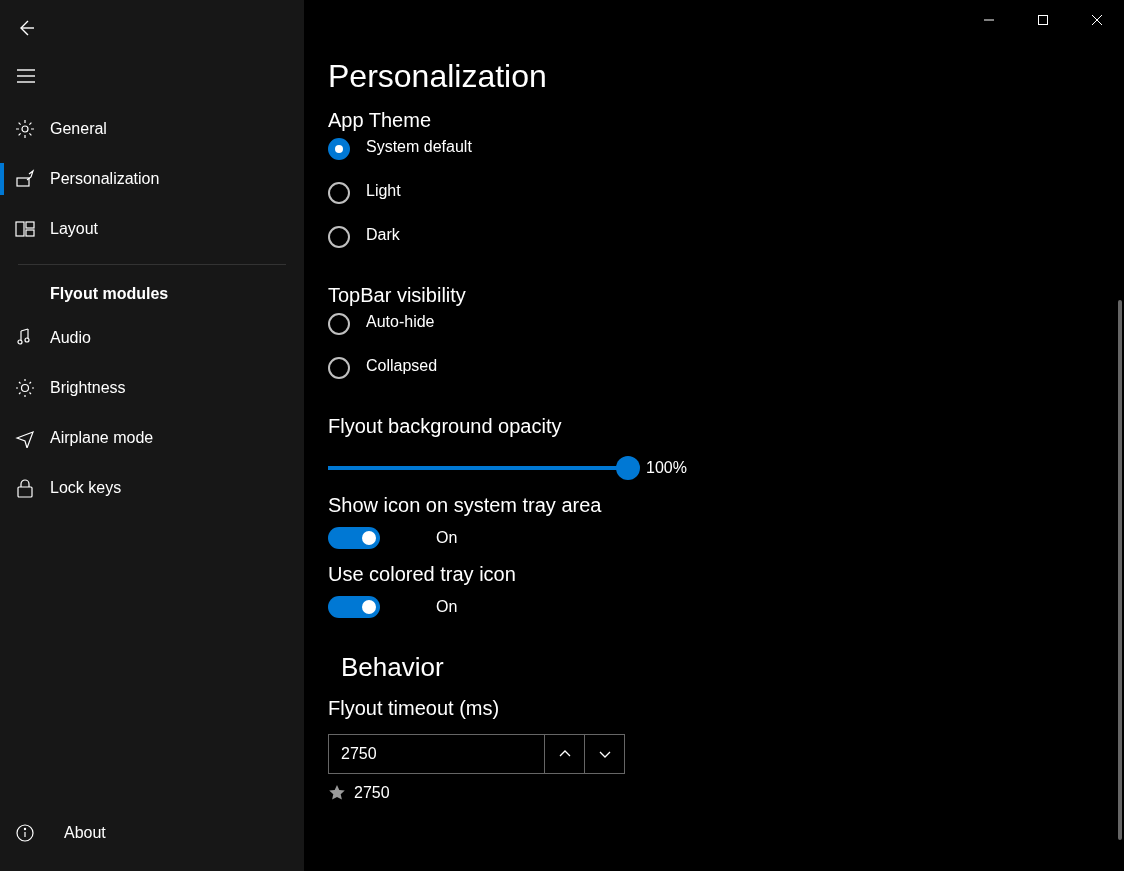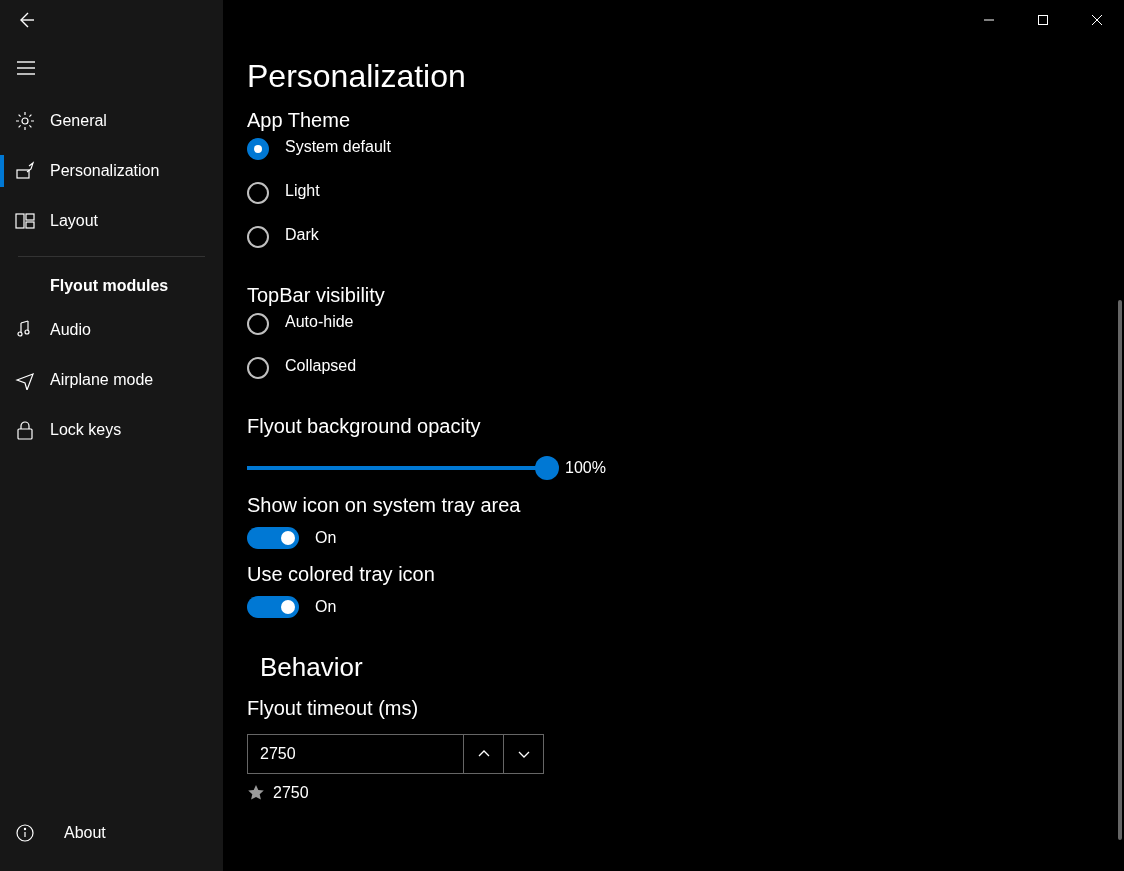--- a/index.html
+++ b/index.html
@@ -19,26 +19,27 @@
     width: 1124px;
     height: 871px;
     font-family: "Segoe UI", Tahoma, sans-serif;
     color: var(--text);
     background: var(--content-bg);
     overflow: hidden;
     display: flex;
   }
   
   .sidebar {
-    width: 223px;
+    width: 304px;
     height: 100%;
     background: var(--sidebar-bg);
     display: flex;
     flex-direction: column;
     position: relative;
+    padding-top: 8px;
   }
   .back-btn {
     width: 48px;
     height: 40px;
     display: flex;
     align-items: center;
     justify-content: center;
     cursor: pointer;
     margin-left: 2px;
   }
@@ -196,20 +197,21 @@
   }
   .slider-value {
     margin-left: 18px;
     font-size: 16px;
   }
   
   .toggle-row {
     display: flex;
     align-items: center;
     margin: 10px 0 6px 0;
+    gap: 40px;
   }
   .toggle {
     width: 52px;
     height: 22px;
     border-radius: 11px;
     background: var(--accent);
     position: relative;
     margin-right: 16px;
     cursor: pointer;
   }
@@ -331,20 +333,29 @@
         <path d="M6 3v10"></path>
           <circle cx="5" cy="14" r="2"></circle>
         <path d="M13 1v10"></path>
           <circle cx="12" cy="12" r="2"></circle>
         <path d="M6 3l7-2"></path>
       </svg>
     </span>
     <span>Audio</span>
   </div>
 
+  <div class="nav-item">
+    <span class="icon">
+      <svg width="20" height="20" viewBox="0 0 20 20" fill="none" stroke="#ffffff" stroke-width="1.2">
+        <circle cx="10" cy="10" r="3.5"></circle>
+        <path d="M10 1v2M10 17v2M1 10h2M17 10h2M4 4l1.5 1.5M14.5 14.5L16 16M16 4l-1.5 1.5M5.5 14.5L4 16"></path>
+      </svg>
+    </span>
+    <span>Brightness</span>
+  </div>
 
   <div class="nav-item">
     <span class="icon">
       <svg width="20" height="20" viewBox="0 0 20 20" fill="none" stroke="#ffffff" stroke-width="1.2">
         <path d="M2 10l16-6-6 16-2-7-8-3z"></path>
       </svg>
     </span>
     <span>Airplane mode</span>
   </div>
 

